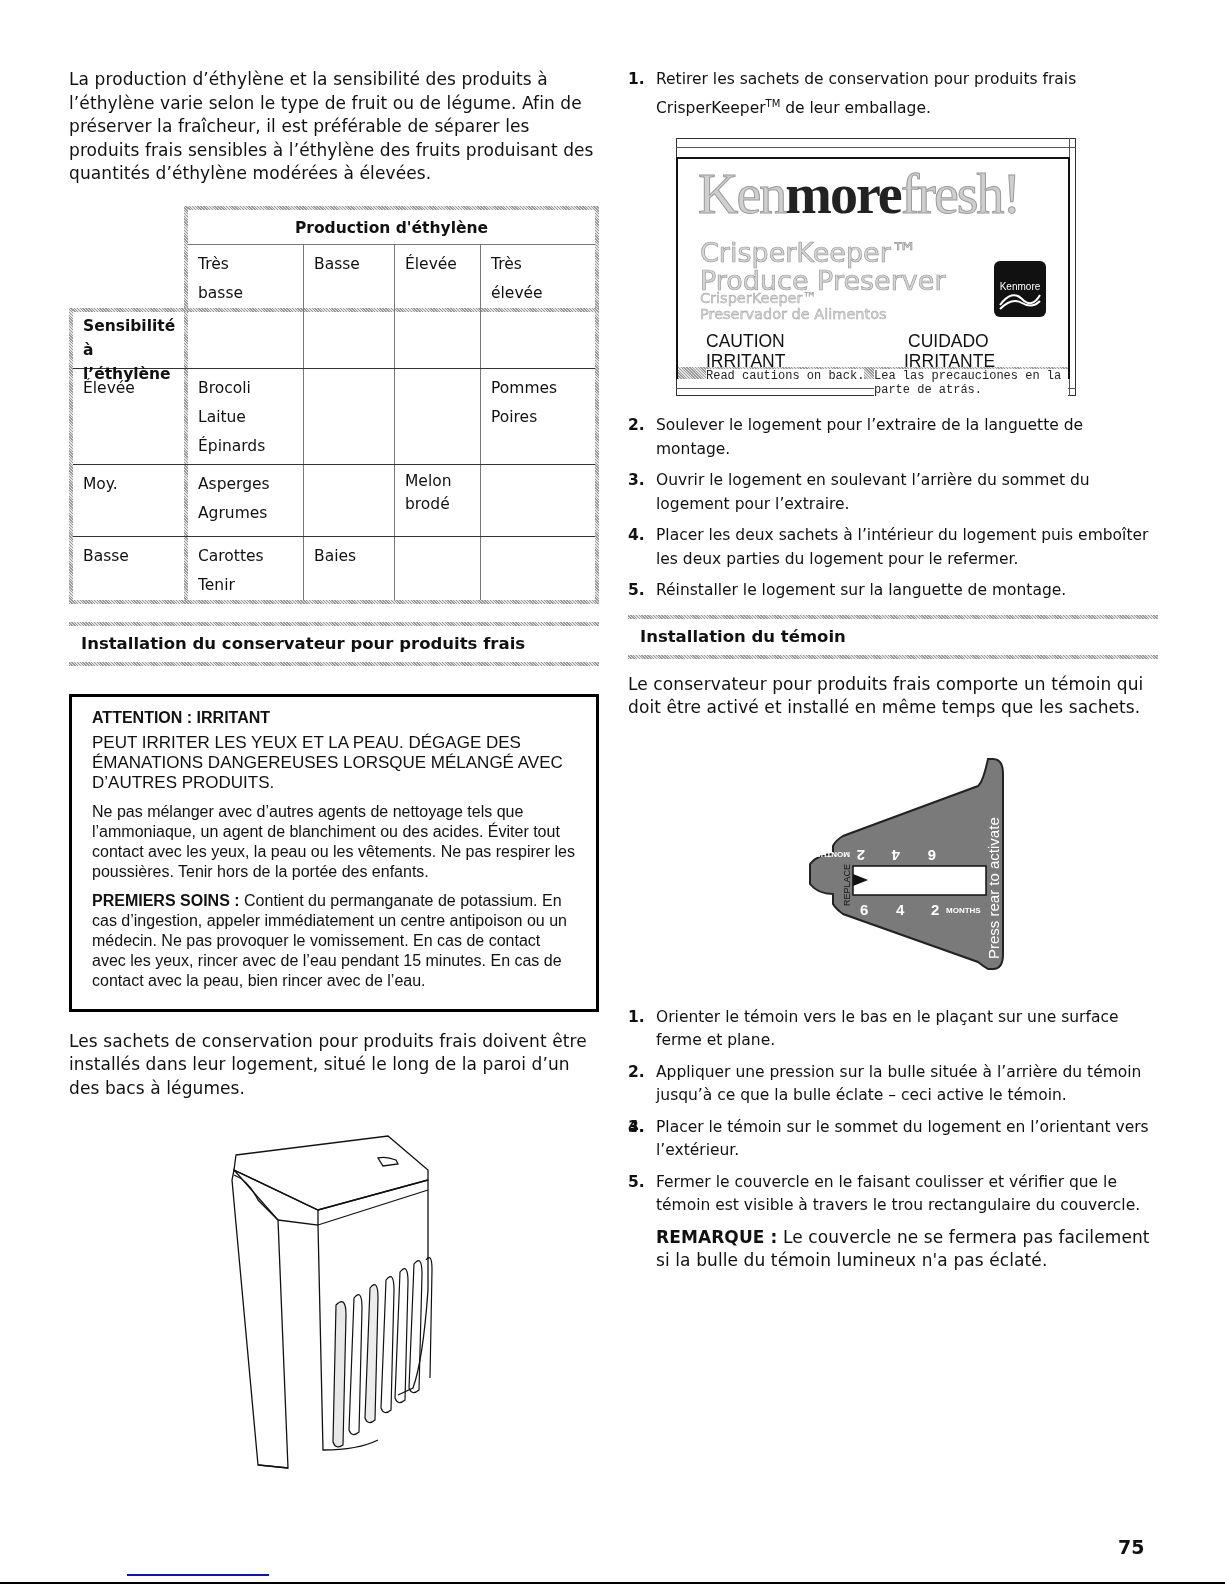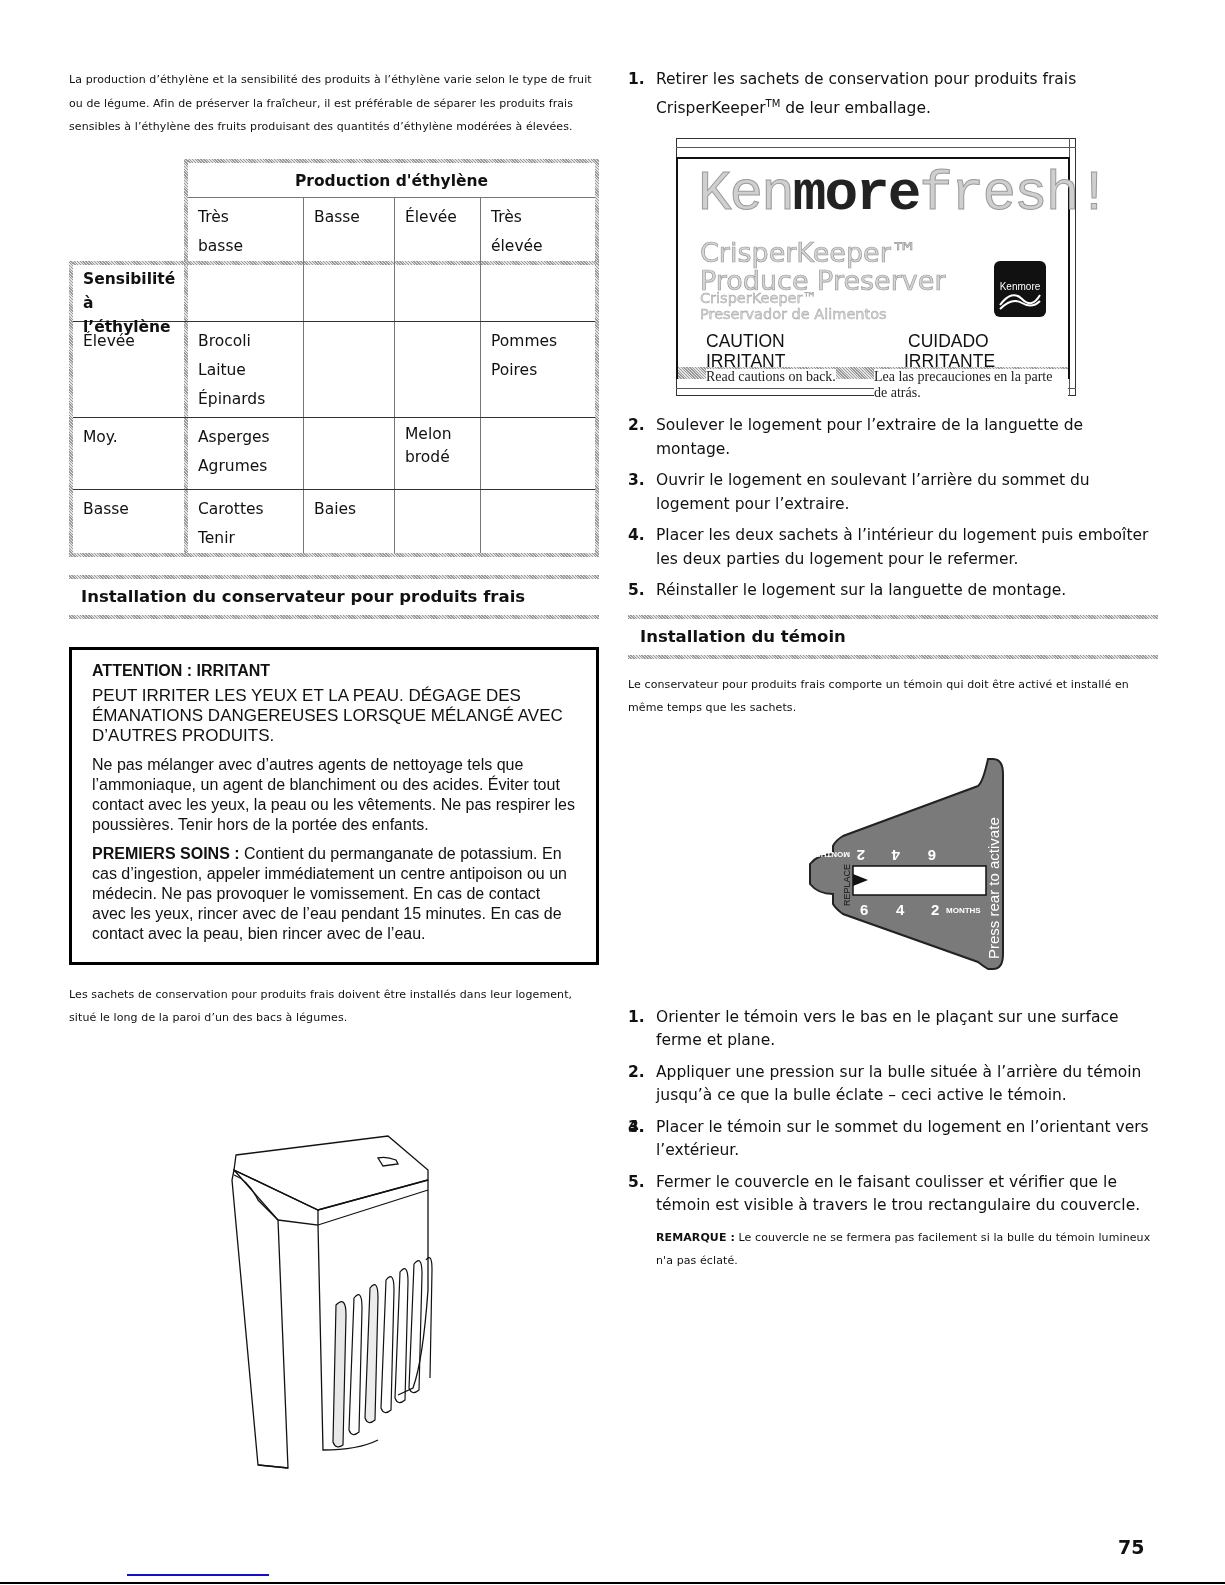--- a/index.html
+++ b/index.html
@@ -2,21 +2,21 @@
 <html><head>
 <meta charset="utf-8">
 <style>
   html, body { margin: 0; padding: 0; background: #ffffff; }
   body { width: 1225px; height: 1585px; position: relative; overflow: hidden;
          font-family: "DejaVu Sans", sans-serif; color: #111; }
   .col { position: absolute; top: 68px; }
   .col-left { left: 69px; width: 530px; }
   .col-right { left: 628px; width: 530px; }
   p { margin: 0; }
-  .body-text { font-size: 11px; line-height: 23.5px; letter-spacing: 0.1px; }
+  .body-text { font-size: 17px; line-height: 23.5px; letter-spacing: 0.1px; }
 
   
   .hatch { background: repeating-linear-gradient(45deg, #9a9a9a 0 1px, #e4e4e4 1px 2px); }
 
   
   .eth-table { position: relative; margin-top: 20px; width: 530px; height: 398px; }
   .eth-table .cell { position: absolute; font-size: 15.5px; line-height: 29px; padding: 4px 0 0 10px; box-sizing: border-box; }
   .vline { position: absolute; width: 1px; background: #777; }
   .hline { position: absolute; height: 1px; background: #777; }
   .hb { position: absolute; }
@@ -40,29 +40,29 @@
   ol.steps { list-style: none; margin: 0; padding: 0; }
   ol.steps li { position: relative; padding-left: 28px; font-size: 15.5px; line-height: 23.5px; margin-bottom: 8px; }
   ol.steps li .num { position: absolute; left: 0; top: 0; font-weight: bold; }
 
   
   .label-wrap { position: relative; width: 400px; height: 258px; margin: 18px 0 0 48px; }
   .label-outer { position: absolute; inset: 0; border: 1.5px solid #333; }
   .label-inner { position: absolute; left: 0; right: 6px; top: 19px; bottom: 17px; border: 2px solid #111; background: #fff; }
   .kline { position: absolute; left: 0; right: 0; height: 1px; background: #555; }
   .kv { position: absolute; top: 0; bottom: 0; width: 1px; background: #555; }
-  .k-brand { position: absolute; left: 20px; top: 2px; font-size: 56px; letter-spacing: -2px; font-family: Liberation Mono, monospace; line-height: 66px; }
+  .k-brand { position: absolute; left: 20px; top: 2px; font-size: 56px; letter-spacing: -2px; font-family: Liberation Serif, serif; line-height: 66px; }
   .k-brand .light { color: #cfcfcf; -webkit-text-stroke: 1px #9a9a9a; }
   .k-brand .dark { color: #222; font-weight: bold; }
   .k-sub1 { position: absolute; left: 22px; top: 80px; font-size: 27px; line-height: 28px; color: #d6d6d6; -webkit-text-stroke: 0.7px #9a9a9a; }
   .k-sub2 { position: absolute; left: 22px; top: 131px; font-size: 14.5px; line-height: 16px; color: #d6d6d6; -webkit-text-stroke: 0.4px #9a9a9a; }
   .k-badge { position: absolute; right: 22px; top: 102px; width: 52px; height: 56px; background: #111; border-radius: 6px; color: #fff; font-size: 10px; text-align: center; font-family: "Liberation Sans", sans-serif; padding-top: 20px; box-sizing: border-box; }
   .k-badge svg { position: absolute; left: 4px; top: 26px; }
   .k-caution { position: absolute; top: 172px; font-family: "Liberation Sans", sans-serif; font-size: 17.5px; line-height: 20px; color: #111; }
-  .k-small { position: absolute; top: 210px; font-family: Liberation Serif, serif; font-size: 14px; color: #222; }
+  .k-small { position: absolute; top: 210px; font-family: Liberation Mono, monospace; font-size: 12px; color: #222; }
   .k-hatch { position: absolute; left: 0; right: 0; top: 208px; height: 12px; }
 
   
   .indicator { position: relative; width: 220px; height: 240px; margin: 24px 0 0 160px; }
 
   
   .crisper { position: absolute; left: 218px; top: 1120px; width: 225px; height: 355px; }
 
   .page-num { position: absolute; left: 1118px; top: 1536px; font-size: 19px; font-weight: bold; }
   .footer-line { position: absolute; left: 0; right: 0; top: 1582px; height: 2px; background: #000; }

